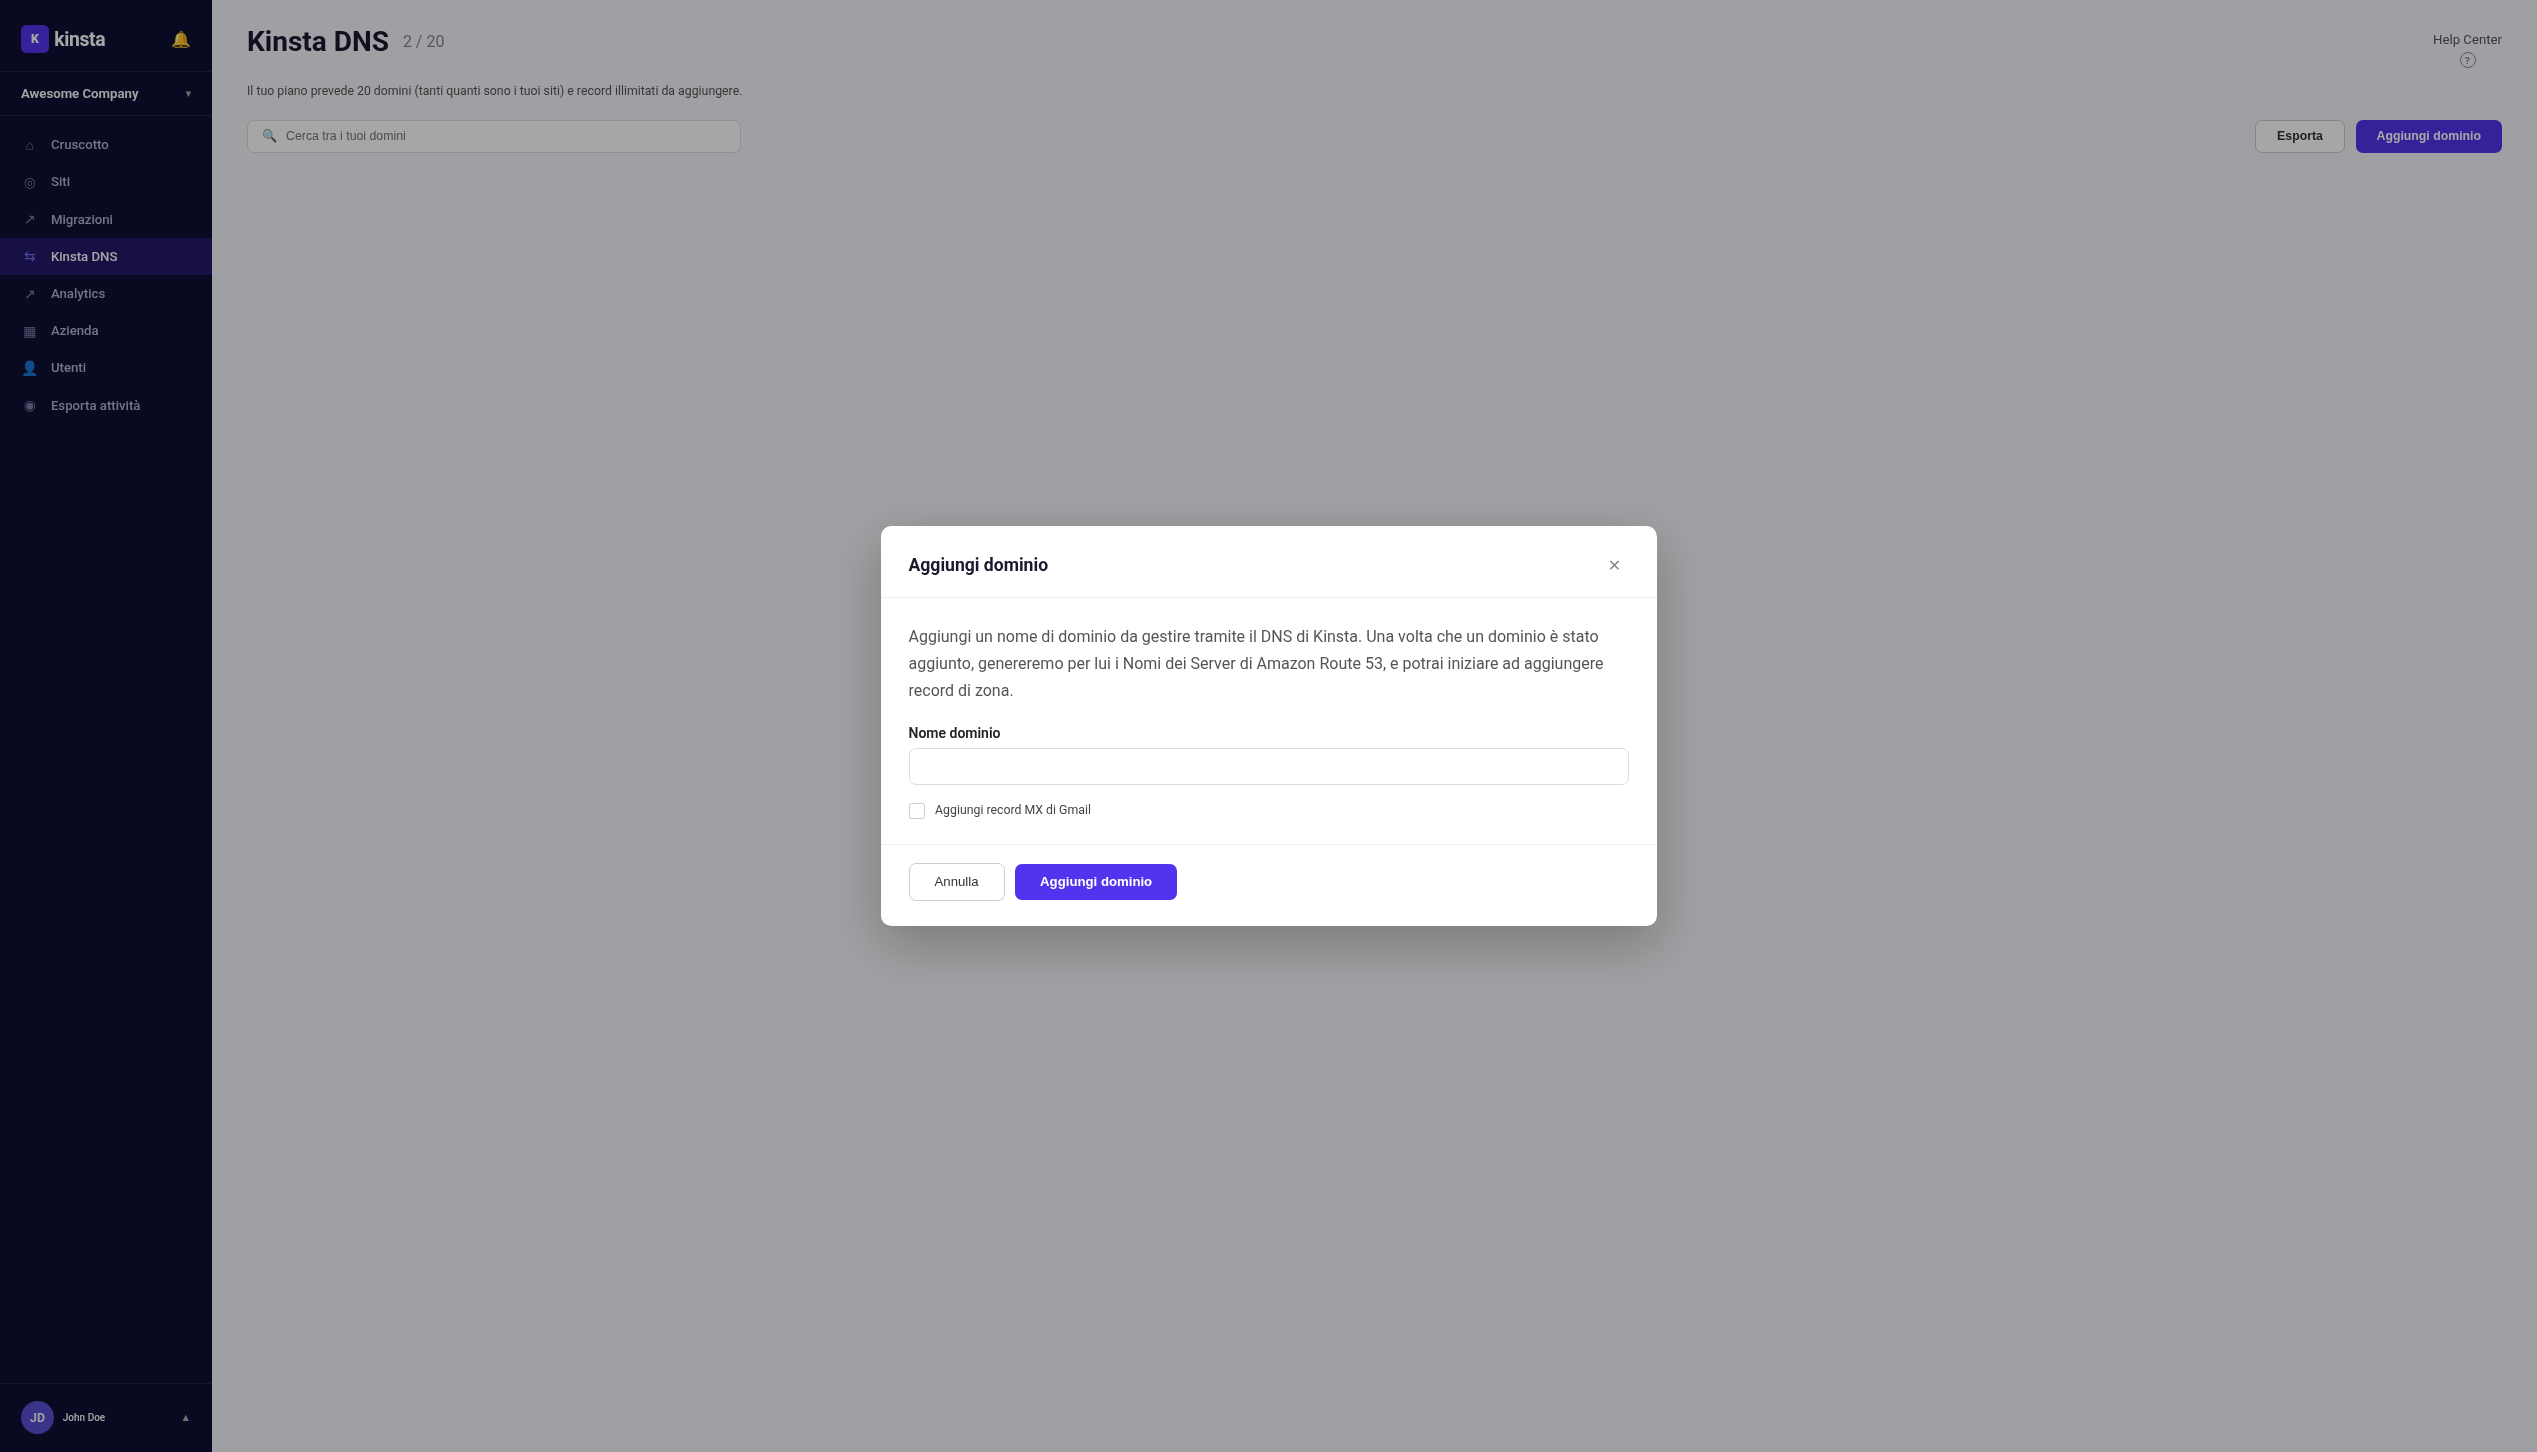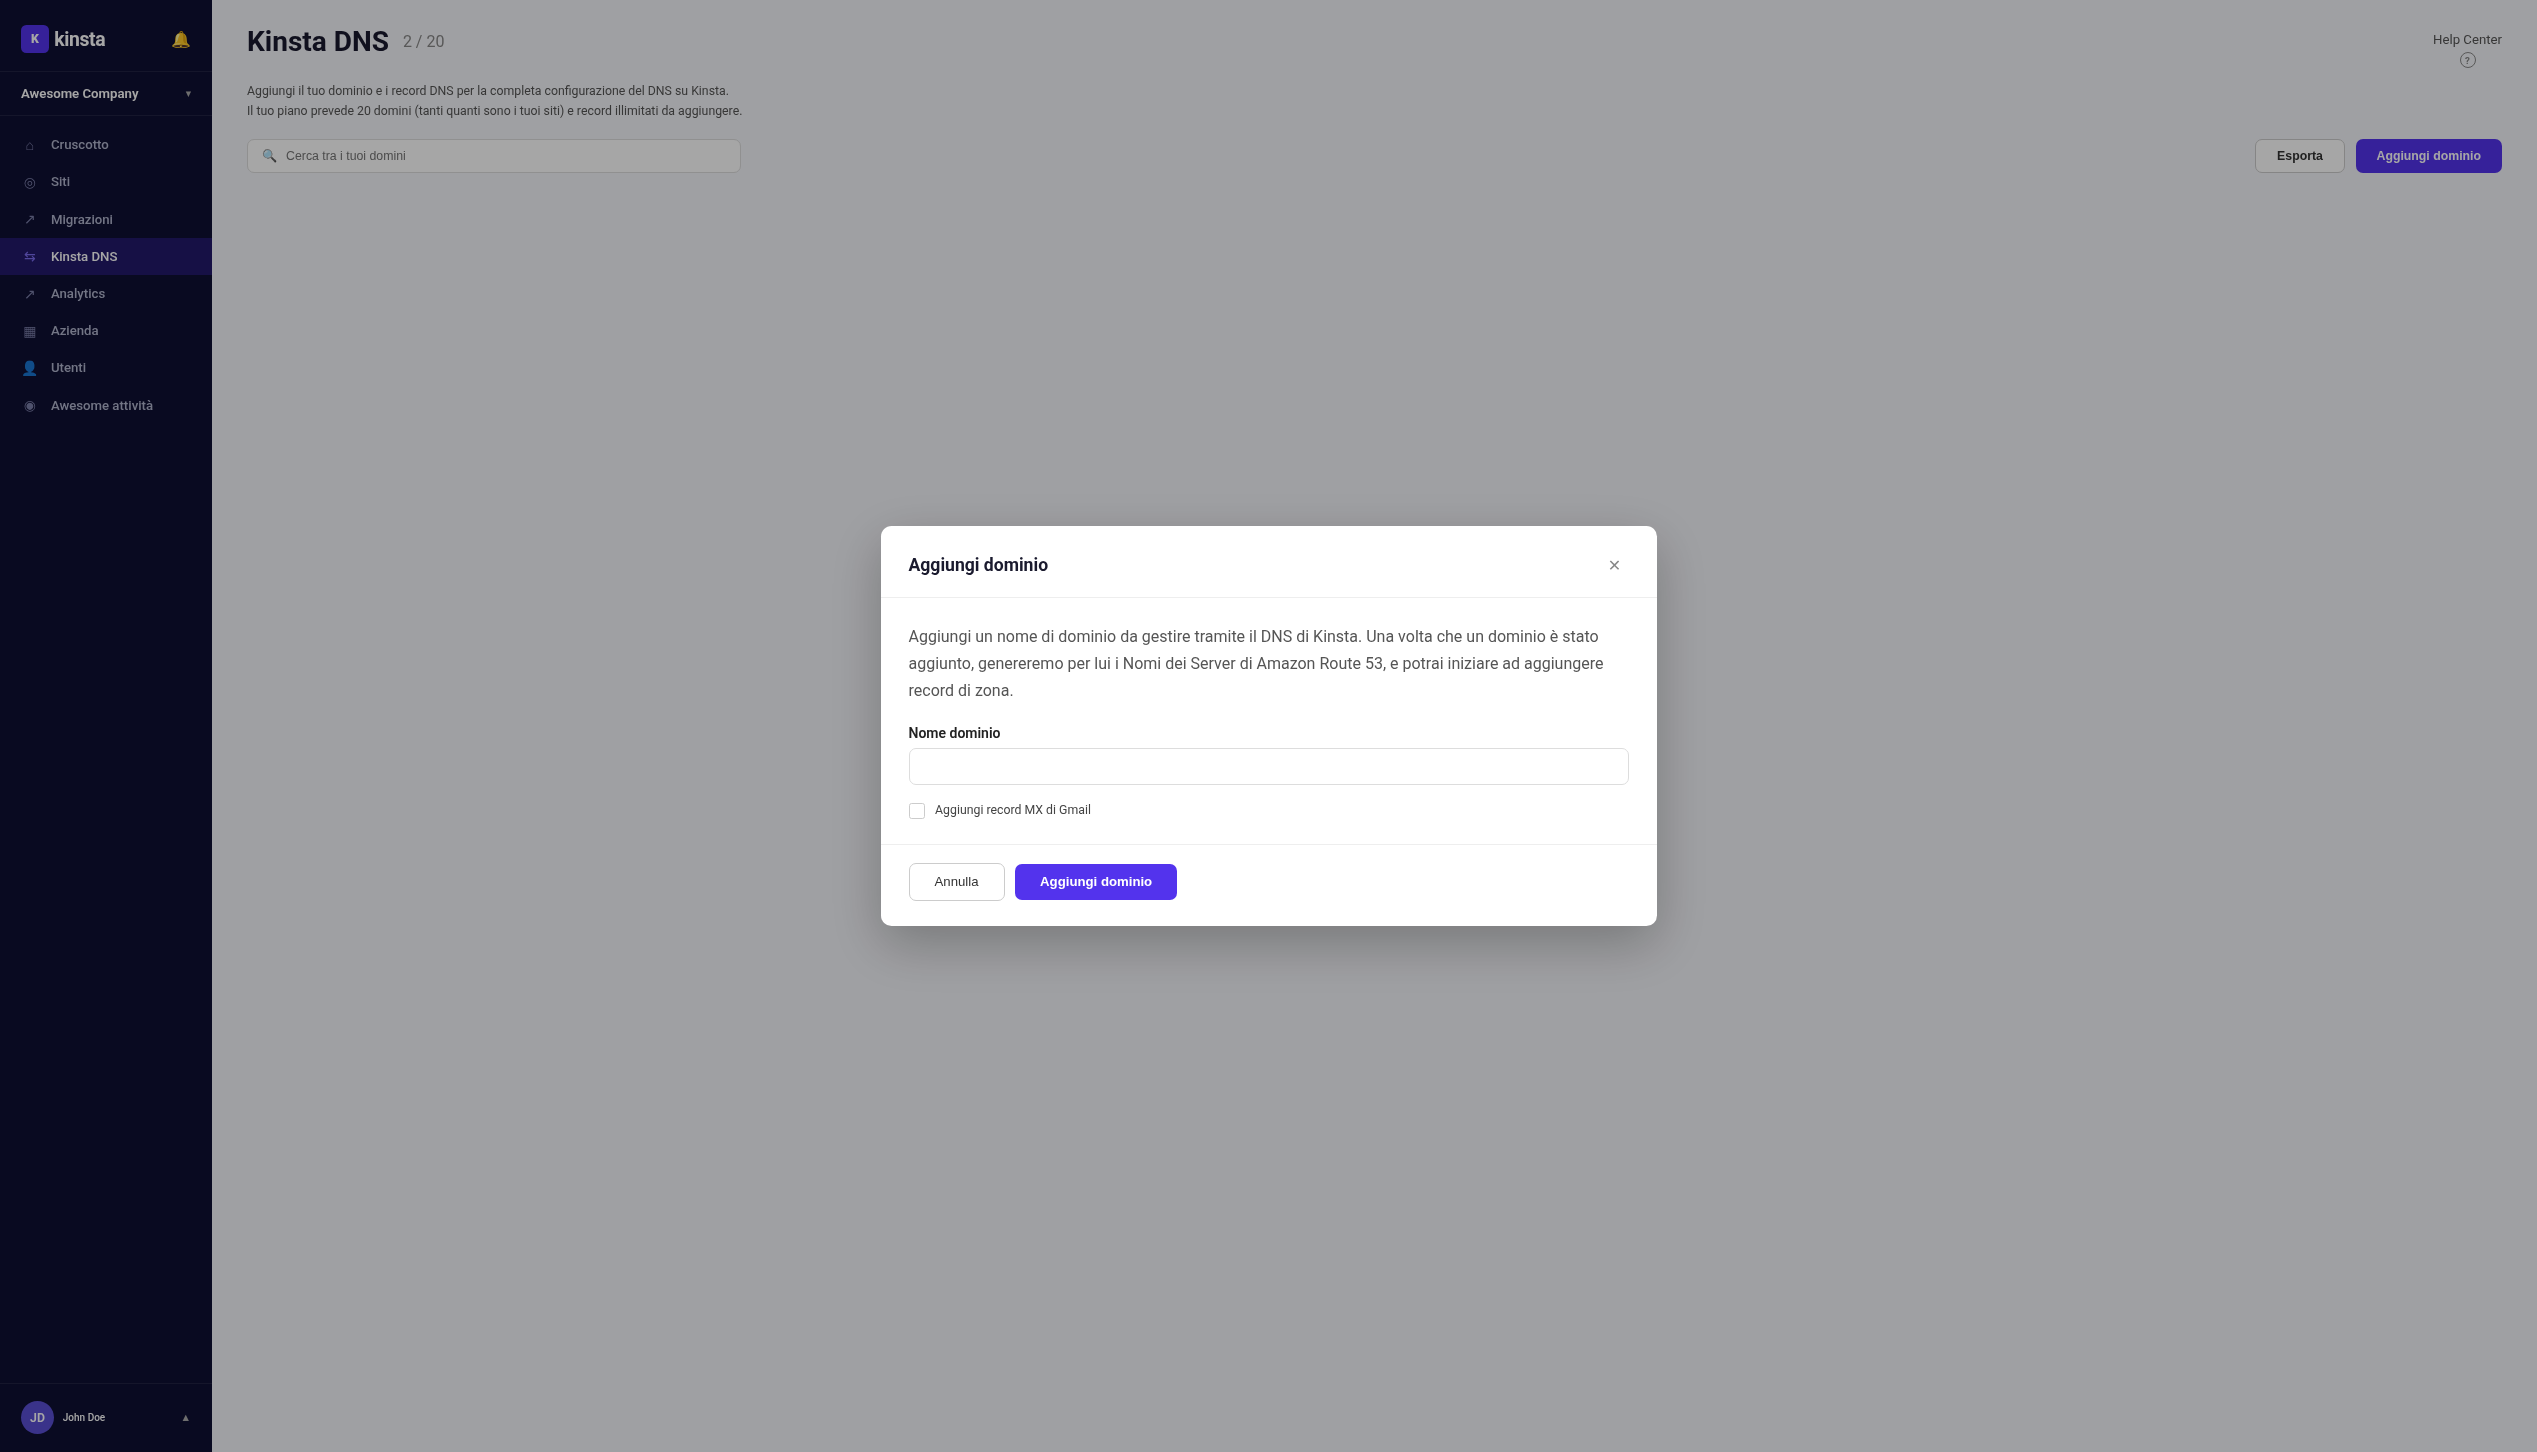--- a/index.html
+++ b/index.html
@@ -386,21 +386,21 @@
     <div class="nav-item">
       <span class="nav-icon">▦</span>
       <span>Azienda</span>
     </div>
     <div class="nav-item">
       <span class="nav-icon">👤</span>
       <span>Utenti</span>
     </div>
     <div class="nav-item">
       <span class="nav-icon">◉</span>
-      <span>Awesome attività</span>
+      <span>Esporta attività</span>
     </div>
   </nav>
 
   <div class="sidebar-footer">
     <div class="user-info">
       <div class="avatar">JD</div>
       <span class="user-name">John Doe</span>
     </div>
     <span class="chevron-up">▲</span>
   </div>
@@ -412,21 +412,20 @@
       <h1 class="page-title">Kinsta DNS</h1>
       <span class="page-counter">2 / 20</span>
     </div>
     <div class="help-center">
       <span>Help Center</span>
       <div class="help-icon">?</div>
     </div>
   </div>
 
   <div class="subtitle">
-    <p>Aggiungi il tuo dominio e i record DNS per la completa configurazione del DNS su Kinsta.</p>
     <p>Il tuo piano prevede 20 domini (tanti quanti sono i tuoi siti) e record illimitati da aggiungere.</p>
   </div>
 
   <div class="toolbar">
     <div class="search-box">
       <span class="search-icon">🔍</span>
       <input type="text" class="search-input" placeholder="Cerca tra i tuoi domini" style="">
     </div>
     <div class="toolbar-buttons">
       <button class="btn-export">Esporta</button>

